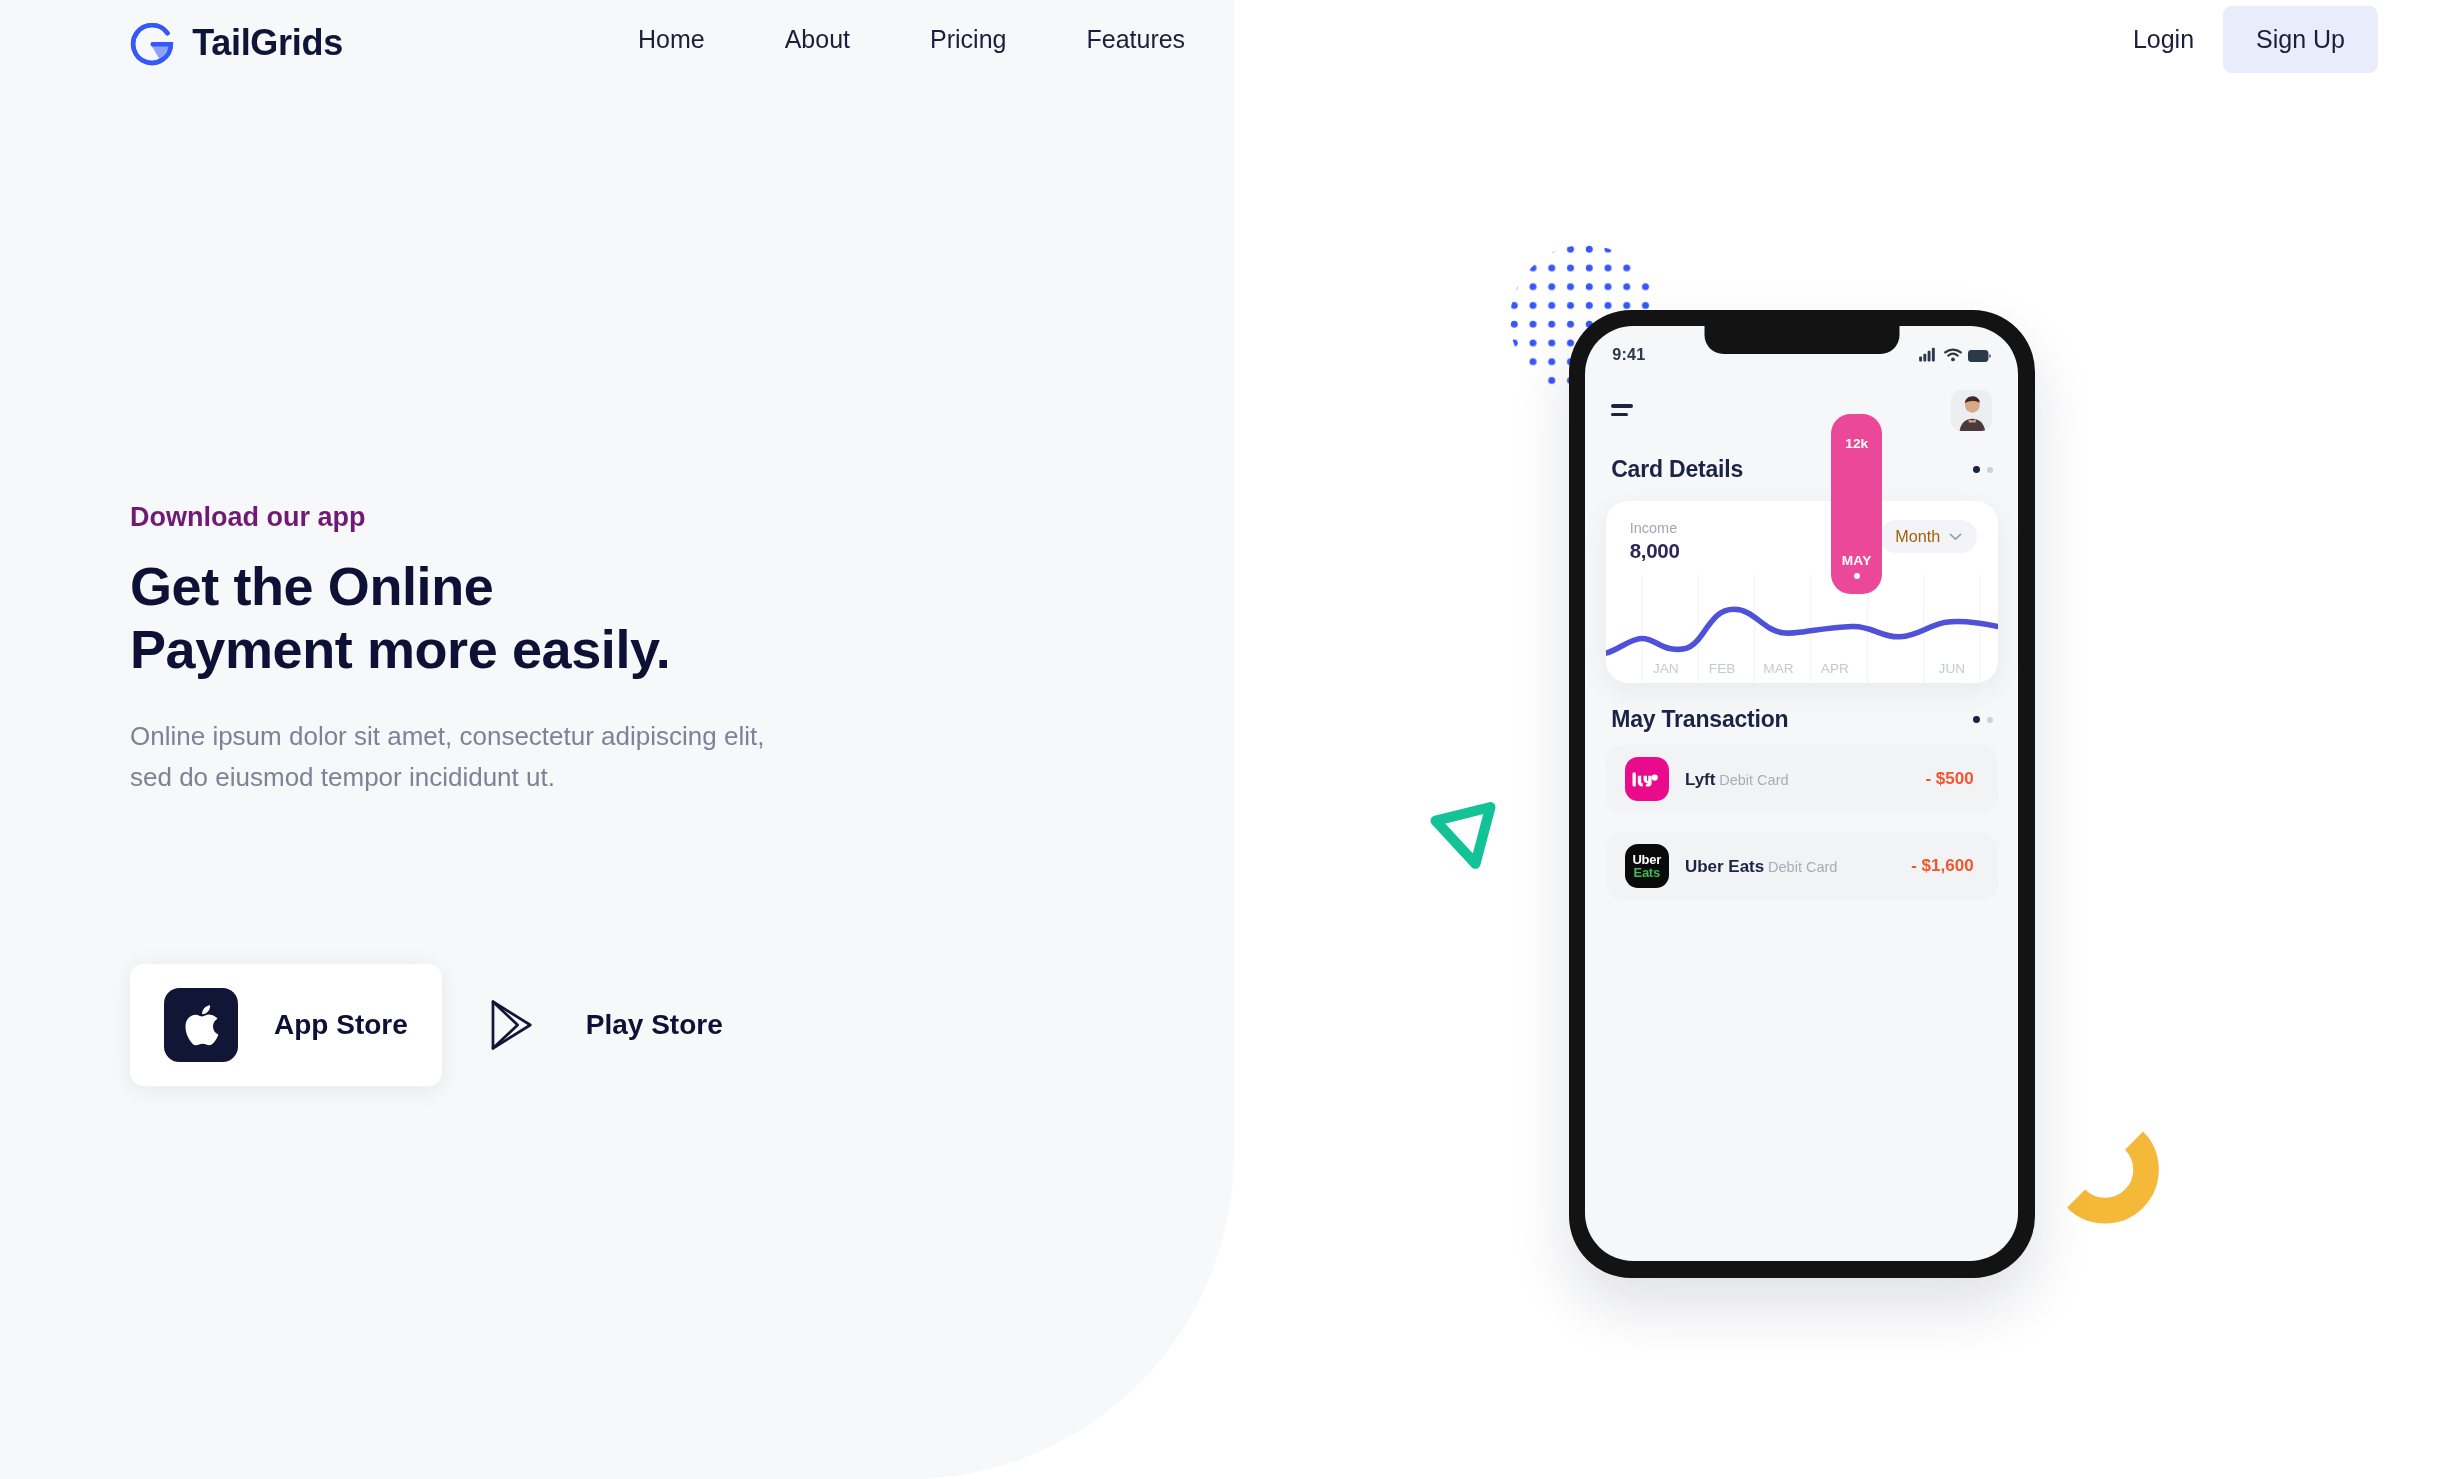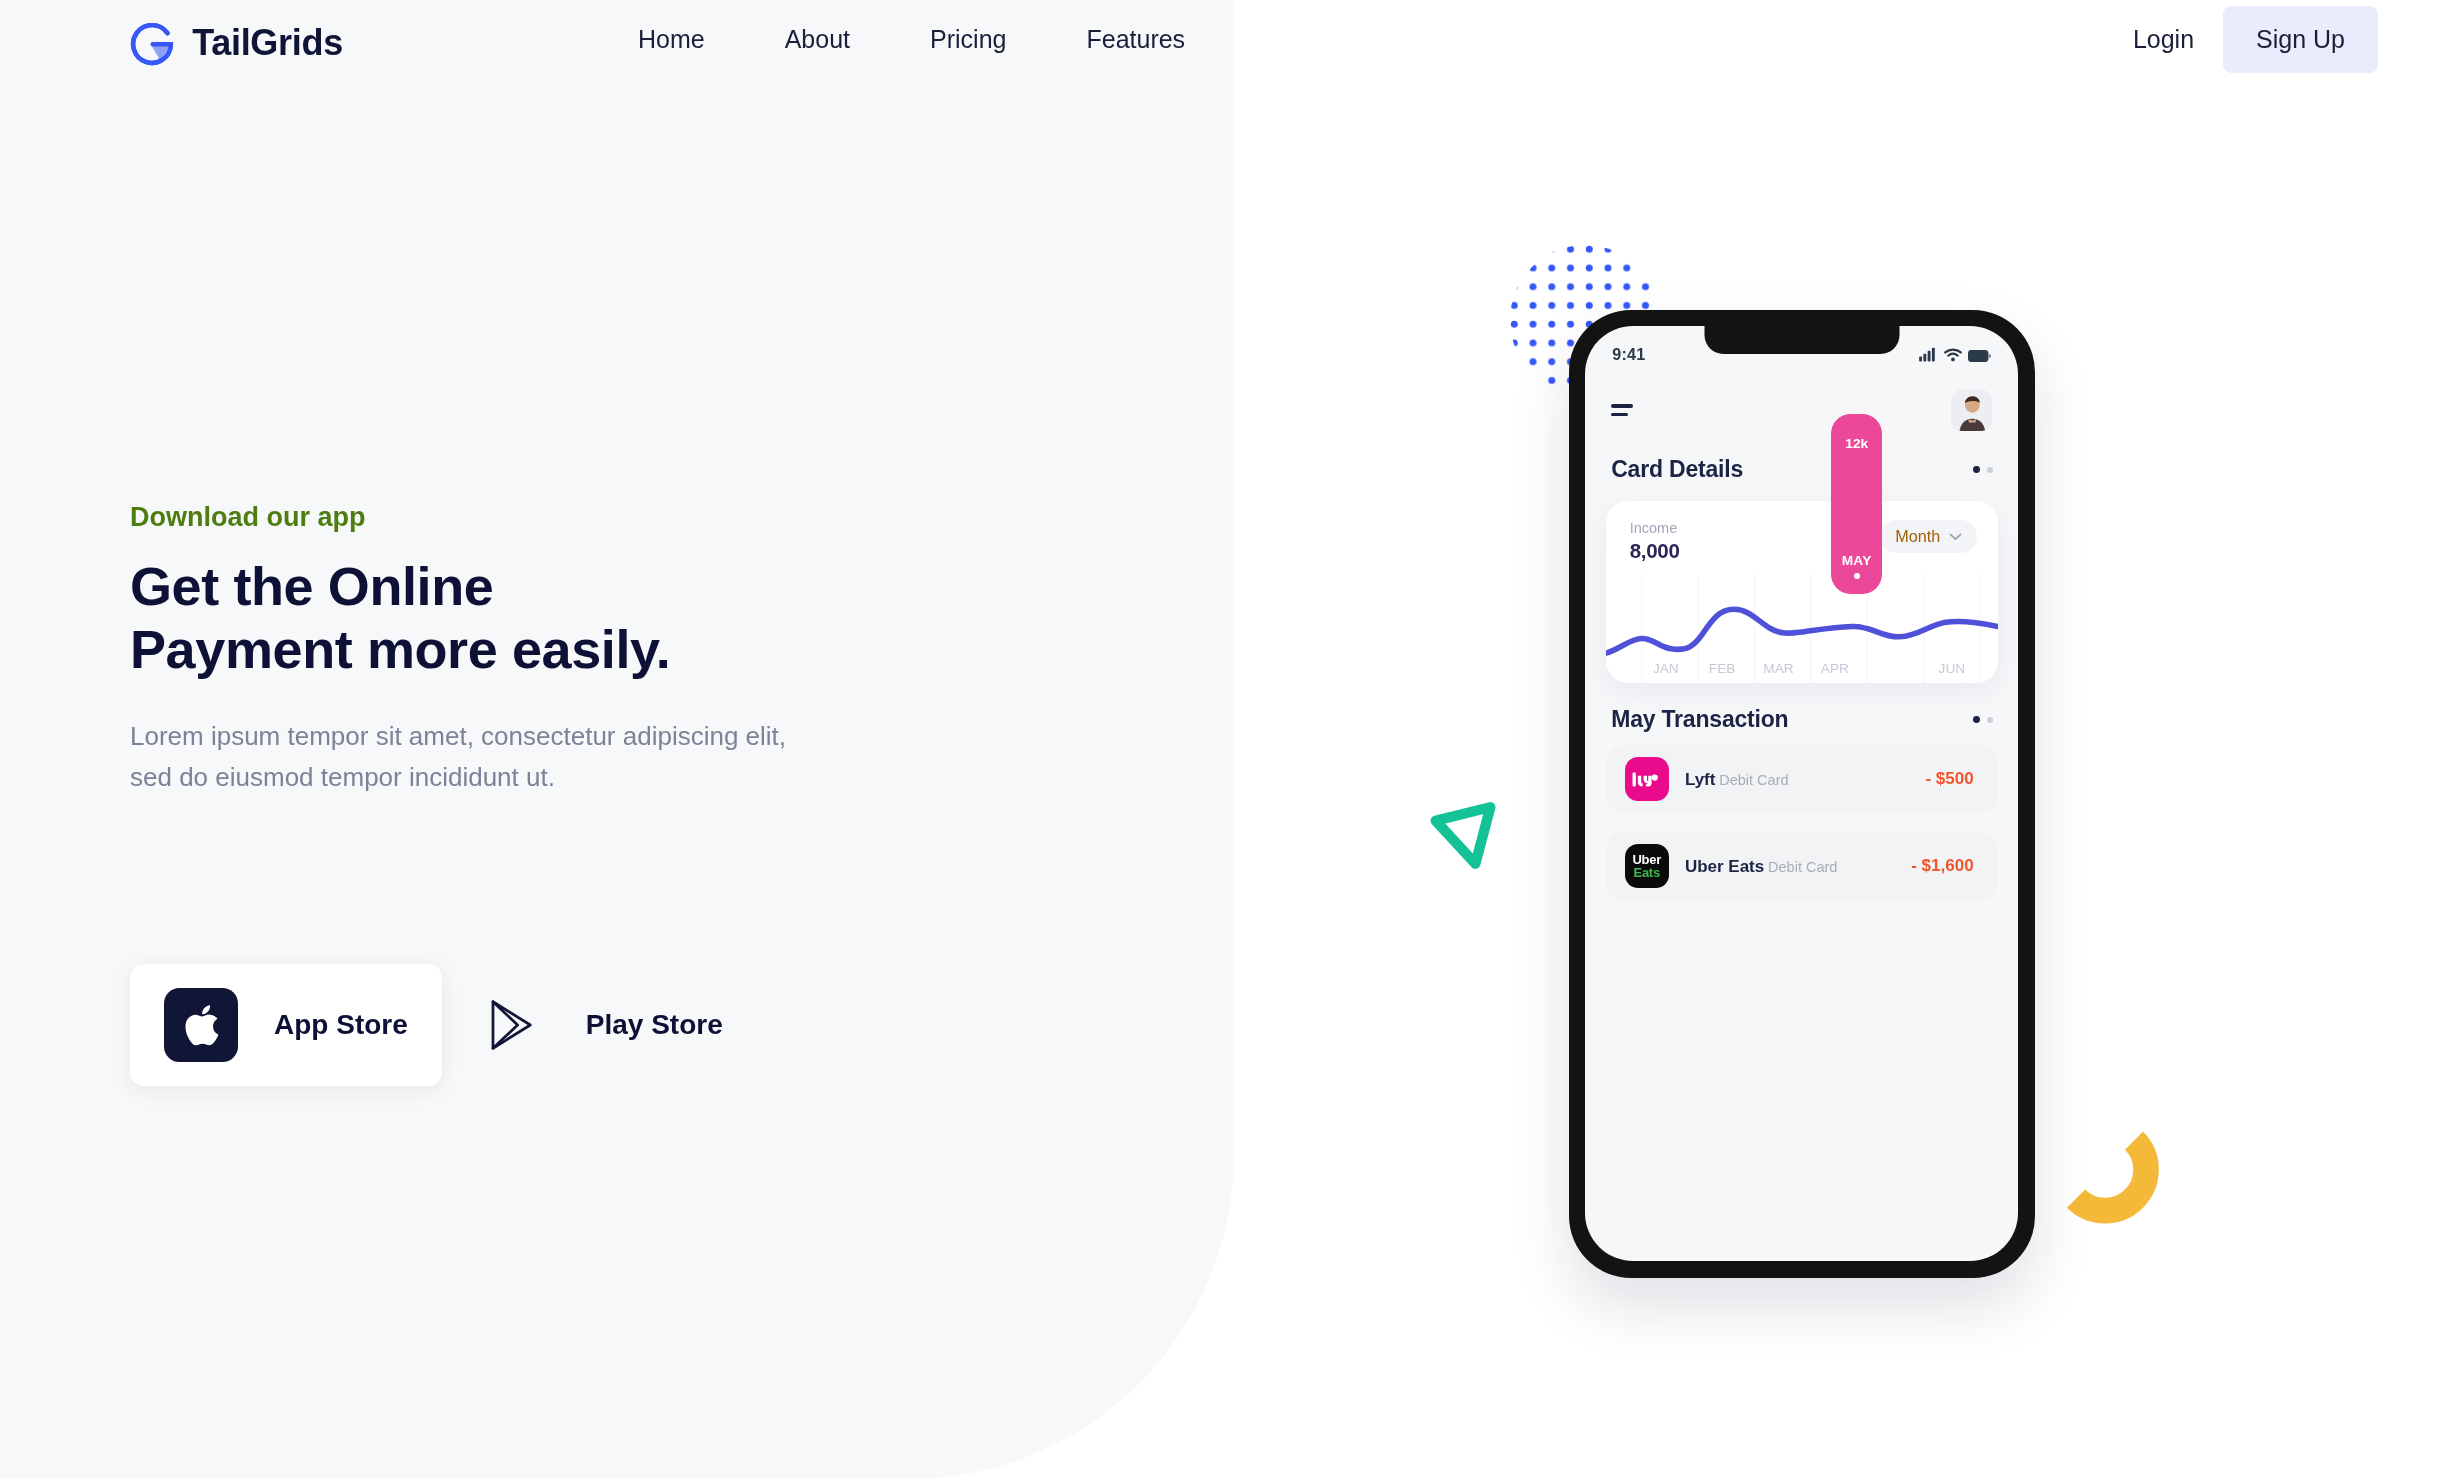--- a/index.html
+++ b/index.html
@@ -29,21 +29,21 @@
   .nav-right{position:absolute;right:84px;top:0;height:79px;display:flex;
     align-items:center;gap:0;}
   .login-link{font-size:25px;font-weight:500;color:#1b1f3b;
     padding:0 29px;text-decoration:none;}
   .signup-btn{font-size:25px;font-weight:500;color:#1b1f3b;background:#e9ecfa;
     border:none;border-radius:8.5px;padding:0 33px;height:67px;line-height:67px;
     cursor:pointer;font-family:inherit;}
 
   
   .hero{position:absolute;left:130px;top:504px;width:906px;z-index:20;}
-  .eyebrow{font-size:27px;font-weight:600;color:#4d7c0f;line-height:1;
+  .eyebrow{font-size:27px;font-weight:600;color:#701a75;line-height:1;
     margin-bottom:24px;}
   .headline{font-size:54px;font-weight:700;color:#0d1136;line-height:1.16;
     letter-spacing:-0.4px;white-space:pre-line;}
   .subcopy{margin-top:36px;font-size:26px;color:#7c8398;line-height:1.58;
     white-space:pre-line;font-weight:400;}
 
   .store-row{position:absolute;left:130px;top:964px;display:flex;
     align-items:center;gap:0;z-index:20;}
   .store-btn{display:flex;align-items:center;gap:36px;background:transparent;
     border:none;border-radius:13.7px;padding:24px 34px;cursor:pointer;
@@ -164,21 +164,21 @@
     <div class="nav-right">
       <a class="login-link" href="#">Login</a>
       <button class="signup-btn">Sign Up</button>
     </div>
   </div>
 
   <div class="hero">
     <div class="eyebrow">Download our app</div>
     <h1 class="headline">Get the Online
 Payment more easily.</h1>
-    <p class="subcopy">Lorem ipsum tempor sit amet, consectetur adipiscing elit,
+    <p class="subcopy">Online ipsum dolor sit amet, consectetur adipiscing elit,
 sed do eiusmod tempor incididunt ut.</p>
   </div>
 
   <div class="store-row">
     <button class="store-btn filled">
       <span class="apple-tile">
         <svg width="39" height="46" viewBox="0 0 46 54">
           <path d="M36.6 28.8c0-6.1 5-9 5.2-9.2-2.8-4.1-7.2-4.7-8.8-4.8-3.7-.4-7.3 2.2-9.2 2.2-1.9 0-4.8-2.2-7.9-2.1-4 .1-7.8 2.4-9.8 6-4.2 7.3-1.1 18.1 3 24 2 2.9 4.4 6.1 7.5 6 3-.1 4.2-1.9 7.8-1.9s4.7 1.9 7.9 1.9c3.3-.1 5.3-2.9 7.3-5.8 2.3-3.3 3.2-6.6 3.3-6.8-.1-.1-6.3-2.4-6.3-9.5z" fill="#ffffff"></path>
           <path d="M30.7 11.2c1.6-2 2.7-4.8 2.4-7.6-2.3.1-5.2 1.6-6.9 3.6-1.5 1.7-2.8 4.5-2.4 7.2 2.6.2 5.2-1.3 6.9-3.2z" fill="#ffffff"></path>
         </svg>

